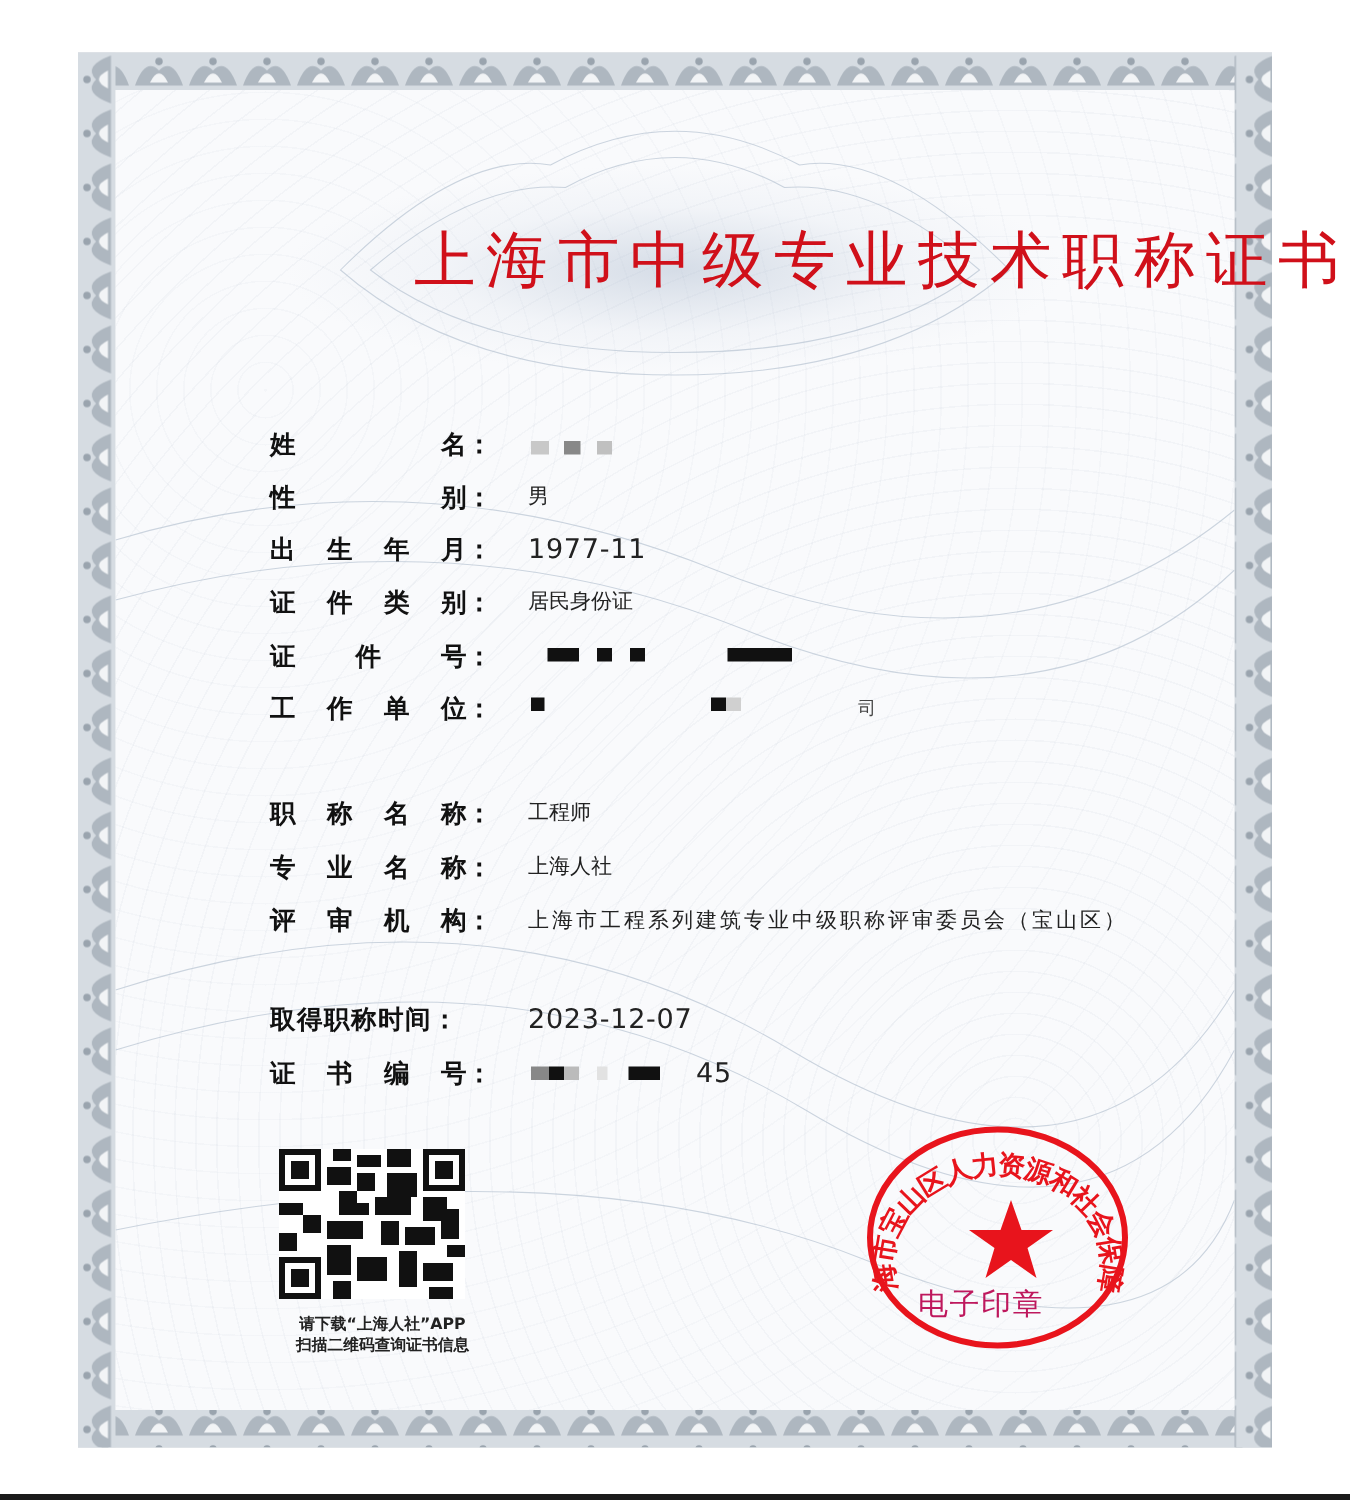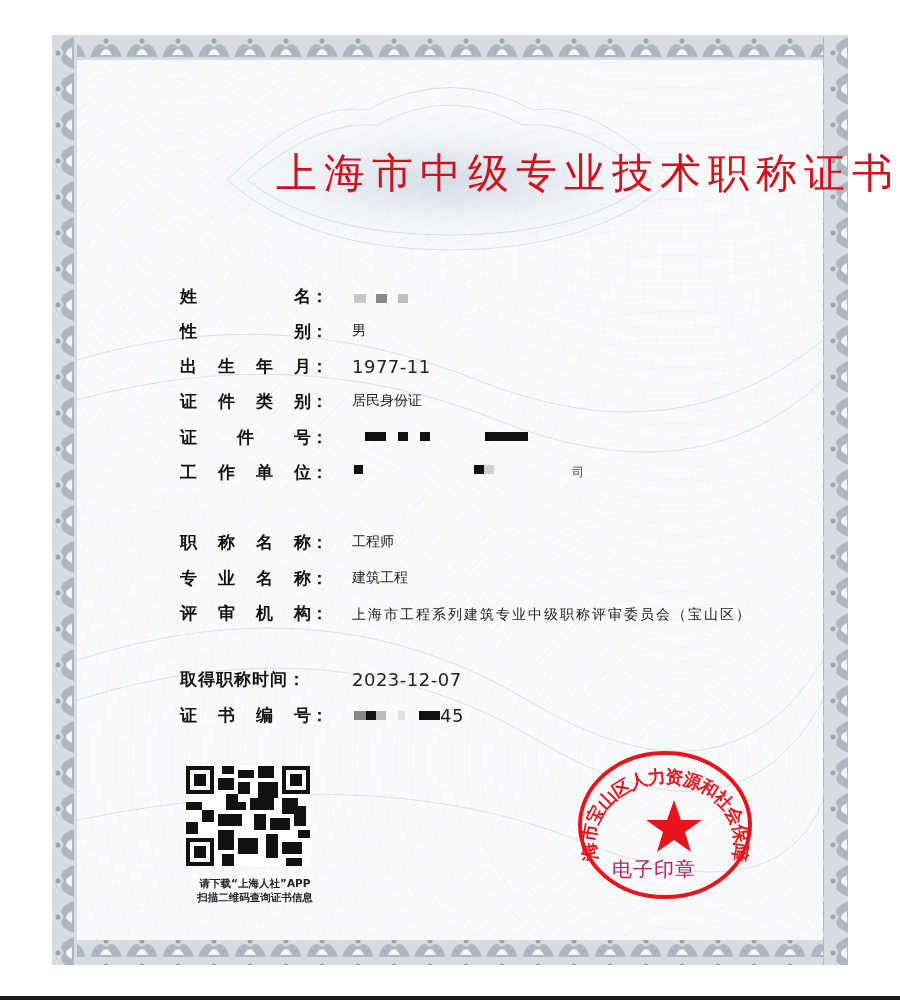--- a/index.html
+++ b/index.html
@@ -182,21 +182,21 @@
   <div class="value">工程师</div>
 </div>
 
 <div class="field" style="top:566px">
   <div class="label">
     <span>专</span>
     <span>业</span>
     <span>名</span>
     <span>称：</span>
   </div>
-  <div class="value">建筑工程</div>
+  <div class="value">上海人社</div>
 </div>
 
 <div class="field" style="top:601px">
   <div class="label">
     <span>评</span>
     <span>审</span>
     <span>机</span>
     <span>构：</span>
   </div>
   <div class="value multi" style="top:3px;width:400px">上海市工程系列建筑专业中级职称评审委员会（宝山区）</div>
@@ -207,21 +207,21 @@
   <div class="value num">2023-12-07</div>
 </div>
 
 <div class="field" style="top:703px">
   <div class="label">
     <span>证</span>
     <span>书</span>
     <span>编</span>
     <span>号：</span>
   </div>
-  <div class="value num" style="left:260px">45</div>
+  <div class="value num" style="left:284px">45</div>
 </div>
 <div class="redact" style="left:354px;top:711px;width:12px;background:#888"></div>
 <div class="redact" style="left:366px;top:711px;width:10px;background:#111"></div>
 <div class="redact" style="left:376px;top:711px;width:10px;background:#bbb"></div>
 <div class="redact" style="left:398px;top:711px;width:7px;background:#e2e2e2"></div>
 <div class="redact" style="left:419px;top:711px;width:21px;background:#111"></div>
 
 <svg class="qr" viewBox="0 0 31 25" shape-rendering="crispEdges">
   <rect width="31" height="25" fill="#fff"></rect>
   <g fill="#111">

